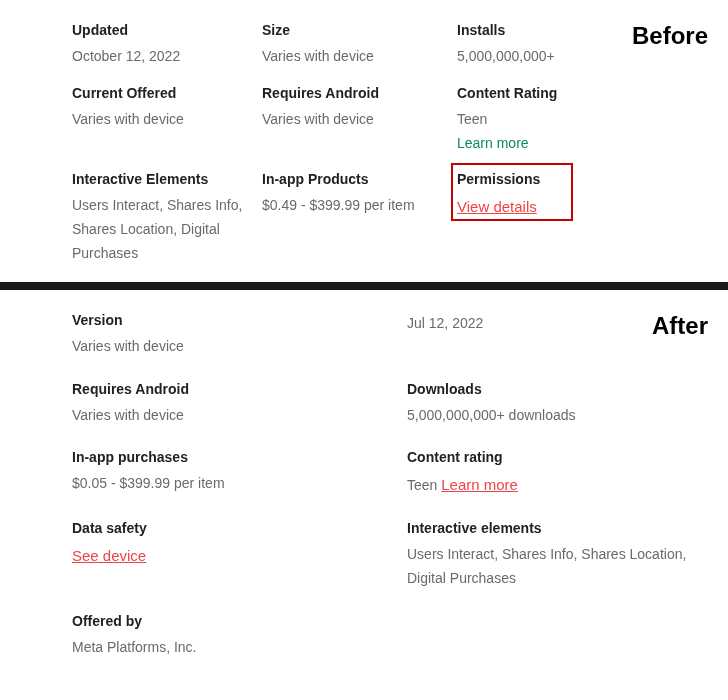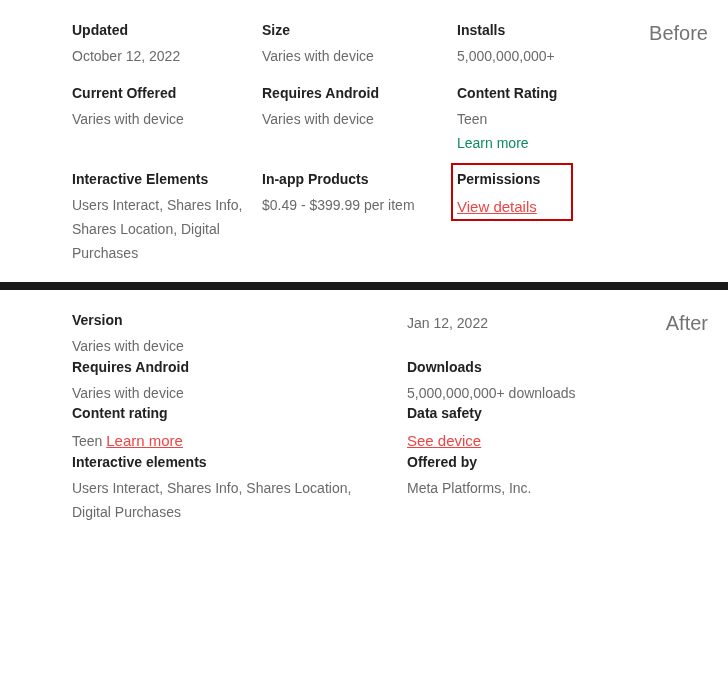--- a/index.html
+++ b/index.html
@@ -23,32 +23,33 @@
     }
     .divider {
       height: 8px;
       background: #1a1a1a;
       width: 100%;
     }
     .annotation {
       position: absolute;
       top: 22px;
       right: 20px;
-      color: #737373;
-      font-size: 20px;
-      font-weight: 400;
+      color: #000000;
+      font-size: 24px;
+      font-weight: 700;
     }
     .grid-top {
       display: grid;
       grid-template-columns: 190px 195px 200px;
       row-gap: 16px;
     }
     .grid-bottom {
       display: grid;
       grid-template-columns: 335px 300px;
+      row-gap: 22px;
     }
     .item {
       padding-right: 16px;
     }
     .label {
       font-size: 14px;
       font-weight: 600;
       color: #222;
       margin-bottom: 7px;
     }
@@ -135,32 +136,36 @@
 
 <div class="bottom-section">
   <div class="annotation">After</div>
 
   <div class="grid-bottom">
     <div class="item">
       <div class="label">Version</div>
       <div class="value">Varies with device</div>
     </div>
     <div class="item">
-      <div class="value">Jan 12, 2022</div>
+      <div class="value">Jul 12, 2022</div>
     </div>
 
     <div class="item">
       <div class="label">Requires Android</div>
       <div class="value">Varies with device</div>
     </div>
     <div class="item">
       <div class="label">Downloads</div>
       <div class="value">5,000,000,000+ downloads</div>
     </div>
 
+    <div class="item">
+      <div class="label">In-app purchases</div>
+      <div class="value">$0.05 - $399.99 per item</div>
+    </div>
     <div class="item">
       <div class="label">Content rating</div>
       <div class="value">
         <span>Teen </span><span class="link">Learn more</span>
       </div>
     </div>
 
     <div class="item">
       <div class="label">Data safety</div>
       <div class="value">

